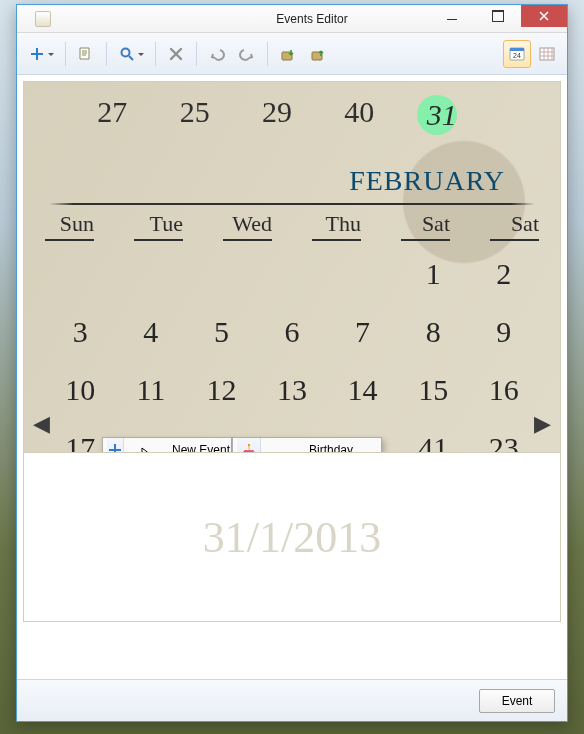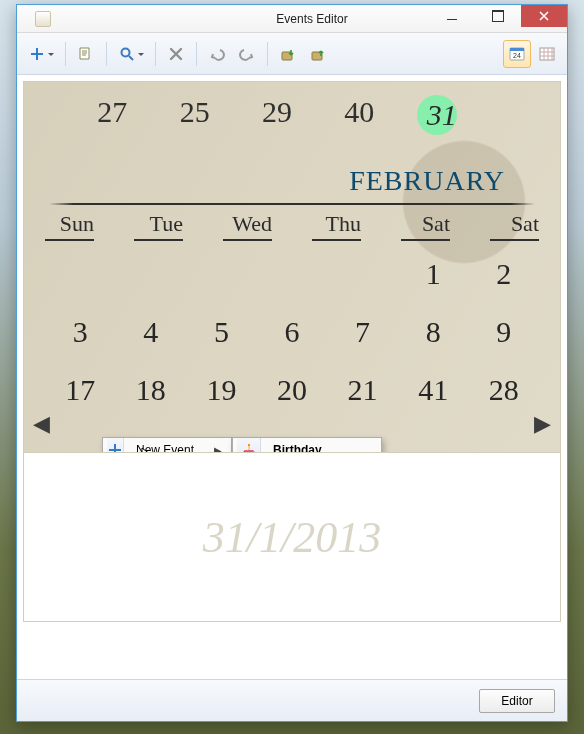--- a/index.html
+++ b/index.html
@@ -38,27 +38,27 @@
   .rule { height:2px; background: linear-gradient(90deg, transparent 0, #2f2f2f 5%, #2f2f2f 95%, transparent 100%); border-radius:2px; margin:6px 4px 0 4px; position:relative; }
   .dowrow { font-family:"Segoe Script","Comic Sans MS",cursive; font-size:22px; color:#2b2b2b; margin-top:6px;gap:40px; }
   .dowrow > div { border-bottom: 2px solid #2f2f2f; padding-bottom:2px;}
   .days { font-family:"Segoe Script","Comic Sans MS",cursive; font-size:30px; color:#262626; margin-top:4px; }
   .days .row { display:grid; grid-template-columns:repeat(7,1fr); text-align:center; height:58px; align-items:center;}
   .days .evt { position:relative; }
   .days .evt::before { content:""; position:absolute; left:50%; top:50%; width:40px; height:40px; margin:-20px 0 0 -20px; border-radius:50%; background:#b6af99; opacity:.7; z-index:-1; }
   .leftarrow, .rightarrow { position:absolute; top:330px; font-family:"Segoe Script",cursive; font-size:22px; color:#3d3d3d; }
   .leftarrow { left:10px; } .rightarrow { right:10px; }
   
-  .datepanel { position:absolute; left:6px; right:6px; bottom:6px; height:170px; background:#fff; border:1px solid #d2cdb9; display:flex; align-items:center; justify-content:center;font-style:italic; }
+  .datepanel { position:absolute; left:6px; right:6px; bottom:6px; height:170px; background:#fff; border:1px solid #d2cdb9; display:flex; align-items:center; justify-content:center; }
   .bigdate { font-family:"Segoe Script","Comic Sans MS",cursive; font-size:44px; color:#d9d6c8; }
   
   .ctx { position:absolute; background:#fafafa; border:1px solid #adadad; box-shadow:2px 3px 6px rgba(0,0,0,.25); font-size:12px; }
   .ctx .row { display:flex; align-items:center; height:24px; padding:0 18px 0 4px; gap:8px; position:relative; }
   .ctx .iconcol { width:24px; height:24px; display:flex; align-items:center; justify-content:center; background:linear-gradient(#f4f6fa,#e8edf6); border-right:1px solid #d7dde8; }
-  .ctx .row .label { padding-left:4px; flex:1; white-space:nowrap; }
+  .ctx .row .label { padding-left:4px; flex:1; white-space:nowrap;margin-left:36px; }
   .ctx .row .arrow { margin-left:12px; font-size:10px; color:#444; }
   .ctx1 { left: 85px; top: 362px; width:130px; }
   .ctx1 .row { padding-right:10px; }
   .ctx2 { left: 215px; top: 362px; width:150px; }
   .ctx2 .row .b { font-weight:bold; }
   .cursor { position:absolute; left:124px; top:372px; pointer-events:none; }
   
   .bottombar { position:absolute; left:0; right:0; bottom:0; height:42px; background:linear-gradient(#f7f9fc,#e8eef6); border-top:1px solid #cbd7e4; display:flex; align-items:center; justify-content:flex-end; padding:0 12px; }
   .closebtn { min-width:76px; height:24px; background:linear-gradient(#fdfdfd,#ececec); border:1px solid #a7a7a7; border-radius:2px; font-size:12px; display:flex; align-items:center; justify-content:center; }
   
@@ -186,27 +186,36 @@
           <div class="row">
             <div class="evt">3</div>
             <div>4</div>
             <div>5</div>
             <div>6</div>
             <div>7</div>
             <div>8</div>
             <div>9</div>
           </div>
           <div class="row">
+            <div>10</div>
+            <div>11</div>
+            <div>12</div>
+            <div>13</div>
+            <div>14</div>
+            <div>15</div>
+            <div>16</div>
+          </div>
+          <div class="row">
             <div>17</div>
             <div>18</div>
             <div>19</div>
             <div>20</div>
             <div>21</div>
             <div>41</div>
-            <div>28</div>
+            <div>23</div>
           </div>
         </div>
       <div class="leftarrow">◀</div>
       <div class="rightarrow">▶</div>
     </div>
 
     <div class="ctx ctx1">
       <div class="row">
         <div class="iconcol">
           <svg class="ic" viewBox="0 0 16 16">
@@ -220,21 +229,21 @@
     <div class="ctx ctx2" id="submenu">
         <div class="row">
           <div class="iconcol">
             <svg class="ic" viewBox="0 0 16 16">
               <path d="M3 9h10v4H3z" fill="#f5b25a" stroke="#c77"></path>
               <path d="M3 9c1 1 2-1 3 0s2-1 3 0 2-1 3 0" fill="none" stroke="#e06"></path>
               <rect x="7" y="4" width="2" height="4" fill="#f7d76b"></rect>
               <circle cx="8" cy="3" r="1" fill="#f60"></circle>
             </svg>
           </div>
-          <span class="label b" style="font-weight: bold;">Birthday</span>
+          <span class="label b" style="font-weight: normal;">Birthday</span>
         </div>
         <div class="row">
           <div class="iconcol">
             <svg class="ic" viewBox="0 0 16 16">
               <circle cx="6" cy="9" r="4" fill="none" stroke="#d4af37" stroke-width="1.6"></circle>
               <circle cx="10" cy="9" r="4" fill="none" stroke="#bfbfbf" stroke-width="1.6"></circle>
             </svg>
           </div>
           <span class="label">Wedding Day</span>
         </div>
@@ -265,16 +274,16 @@
         </svg>
     </div>
 
     <div class="datepanel">
       <div class="bigdate">31/1/2013</div>
     </div>
   </div>
 
   <div class="bottombar">
     <div class="closebtn">
-      <span>Editor</span>
+      <span>Event</span>
     </div>
   </div>
 </div>
 
 </body></html>

